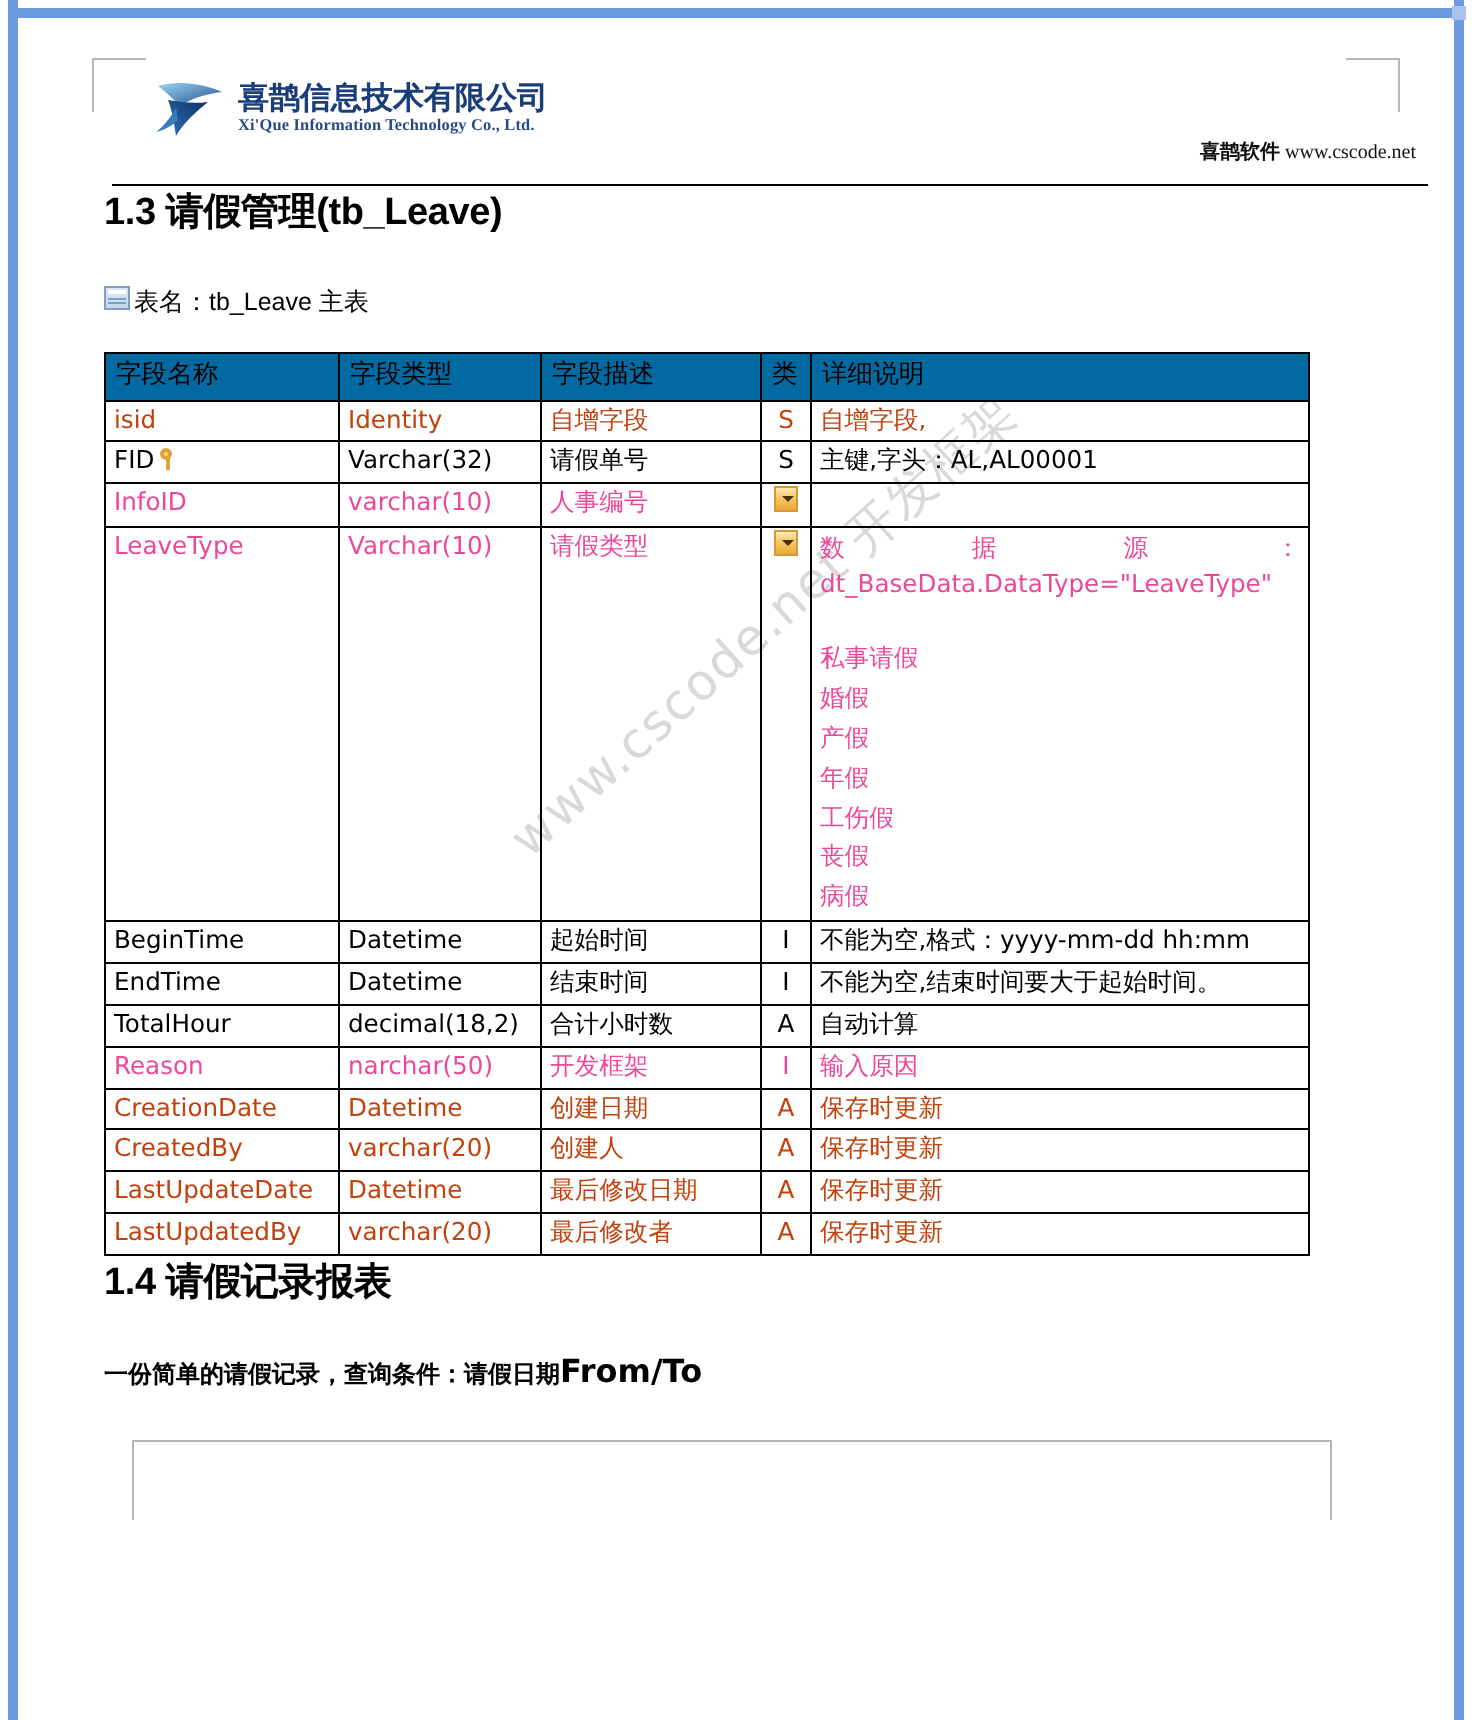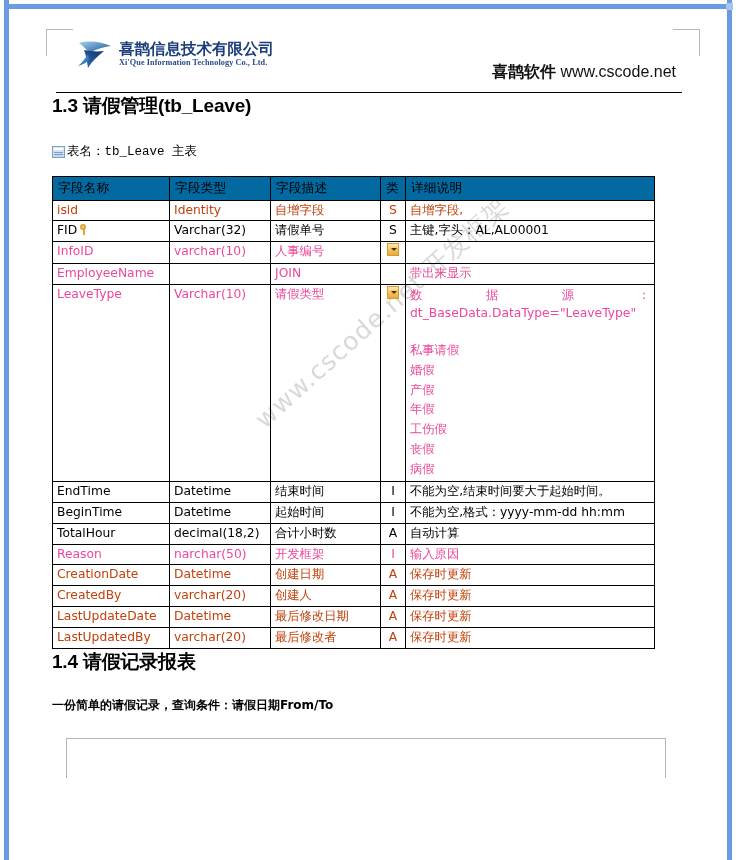--- a/index.html
+++ b/index.html
@@ -63,21 +63,21 @@
     width: 26px; height: 26px;
     pointer-events: none;
   }
   .margin-mark.tl { left: 32px; top: 18px; border-left: 1px solid #b8b8b8; border-top: 1px solid #b8b8b8; }
   .margin-mark.tr { right: 22px; top: 18px; border-right: 1px solid #b8b8b8; border-top: 1px solid #b8b8b8; }
 
   
   .doc-header {
     position: relative;
     height: 68px;
-    margin: 14px 40px 0 38px;
+    margin: 14px 8px 0 38px;
   }
   .logo-block {
     position: absolute;
     left: 24px; top: 12px;
     display: flex;
     align-items: center;
   }
   .logo-bird {
     width: 38px; height: 34px;
     position: relative;
@@ -97,24 +97,24 @@
     font-size: 8.2px;
     font-weight: bold;
     color: #2a4a86;
     letter-spacing: .1px;
     white-space: nowrap;
     margin-top: 1px;
   }
   .header-right {
     position: absolute;
     right: 6px; bottom: 10px;
-    font-size: 16px;
+    font-size: 10px;
     color: #111;
     white-space: nowrap;
-    font-family: Liberation Sans, sans-serif;
+    font-family: Liberation Serif, serif;
   }
   .header-right .cn { font-weight: bold; letter-spacing: 0; }
   .header-rule {
     position: absolute;
     left: 4px; right: 0; bottom: 0;
     border-bottom: 1.6px solid #000;
   }
 
   
   .doc-body {
@@ -131,23 +131,22 @@
     letter-spacing: -0.2px;
     white-space: nowrap;
   }
   .h-13 { margin-top: 42px; }
   .h-14 { margin-top: 56px; }
   .h-15 { margin-top: 34px; }
 
   .table-name-line {
     margin-top: 24px;
     display: flex;
-    align-items: center;
     font-size: 12.5px;
-    font-family: Liberation Mono, monospace;
+    font-family: Liberation Sans, sans-serif;
     color: #000;
   }
   .mini-icon {
     width: 11px; height: 10px;
     margin-right: 2px;
     background: linear-gradient(#dbe8f7, #c3d8f0);
     border: 1px solid #7f9fc4;
     position: relative;
     flex: none;
   }
@@ -163,21 +162,21 @@
     box-shadow: 0 2px 0 #7f9fc4;
   }
 
   .plain-bold {
     font-family: "DejaVu Sans", sans-serif;
     font-size: 12px;
     font-weight: bold;
     margin-top: 22px;
     color: #000;
   }
-  .plain-bold .lat { font-family: "DejaVu Sans", sans-serif; font-size: 12px; }
+  .plain-bold .lat { font-family: "DejaVu Sans", sans-serif; font-size: 16px; }
 
   
   table.spec {
     border-collapse: collapse;
     width: 602px;
     margin-top: 16px;
     table-layout: fixed;
     background: transparent;
   }
   table.spec th, table.spec td {
@@ -389,58 +388,51 @@
               <td class="detail-small">主键,字头：AL,AL00001</td>
             </tr>
             <tr class="black">
               <td><span>InfoID</span></td>
               <td>varchar(10)</td>
               <td>人事编号</td>
               <td class="cls"><span class="combo-icon"></span></td>
               <td class="detail-normal"></td>
             </tr>
             <tr class="black">
-              <td><span>EmployeeName</span></td>
-              <td></td>
-              <td>JOIN</td>
-              <td class="cls"></td>
-              <td class="detail-normal">带出来显示</td>
-            </tr>
-            <tr class="black">
               <td><span>LeaveType</span></td>
               <td>Varchar(10)</td>
               <td>请假类型</td>
               <td class="cls"><span class="combo-icon"></span></td>
               <td class="detail-normal">
                 <div class="ds-just">数据源：</div>
                 <div class="ds-just ds-line2">dt_BaseData.DataType="LeaveType"</div>
                 <div class="ds-list">
                   <div>私事请假</div>
                   <div>婚假</div>
                   <div>产假</div>
                   <div>年假</div>
                   <div>工伤假</div>
                   <div>丧假</div>
                   <div>病假</div>
                 </div>
               </td>
             </tr>
             <tr class="red">
+              <td><span>BeginTime</span></td>
+              <td>Datetime</td>
+              <td>起始时间</td>
+              <td class="cls">I</td>
+              <td class="detail-small">不能为空,格式：yyyy-mm-dd hh:mm</td>
+            </tr>
+            <tr class="red">
               <td><span>EndTime</span></td>
               <td>Datetime</td>
               <td>结束时间</td>
               <td class="cls">I</td>
               <td class="detail-small">不能为空,结束时间要大于起始时间。</td>
-            </tr>
-            <tr class="red">
-              <td><span>BeginTime</span></td>
-              <td>Datetime</td>
-              <td>起始时间</td>
-              <td class="cls">I</td>
-              <td class="detail-small">不能为空,格式：yyyy-mm-dd hh:mm</td>
             </tr>
             <tr class="red">
               <td><span>TotalHour</span></td>
               <td>decimal(18,2)</td>
               <td>合计小时数</td>
               <td class="cls">A</td>
               <td class="detail-small">自动计算</td>
             </tr>
             <tr class="black">
               <td><span>Reason</span></td>

